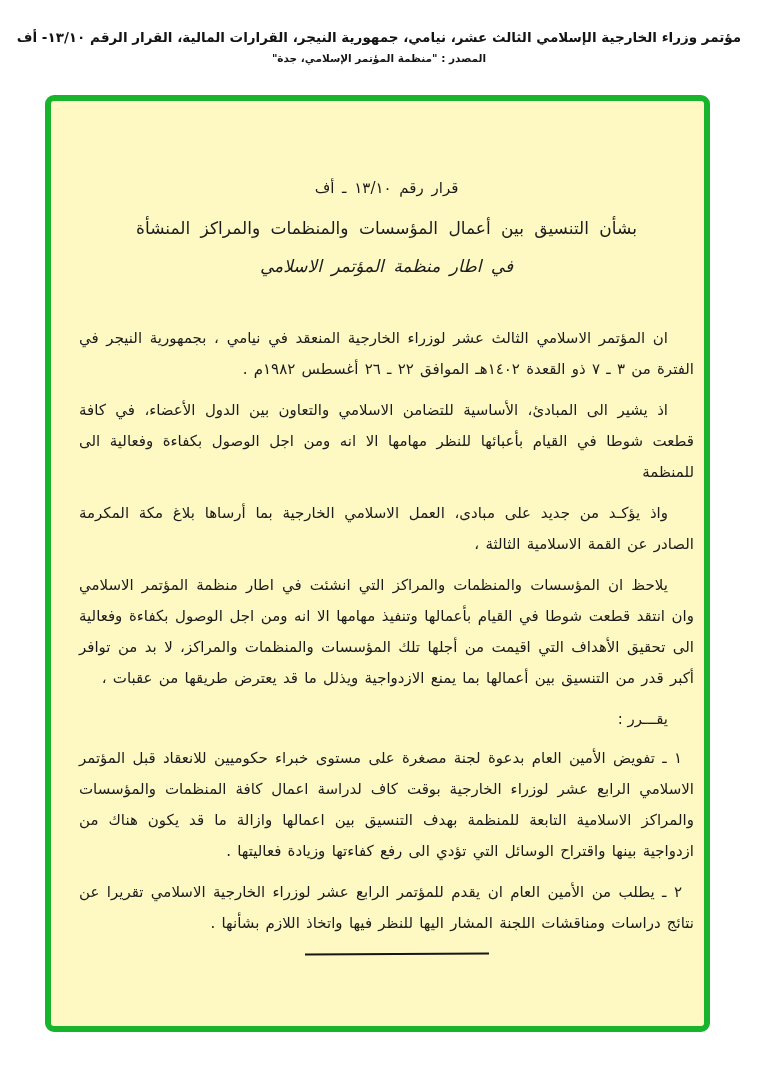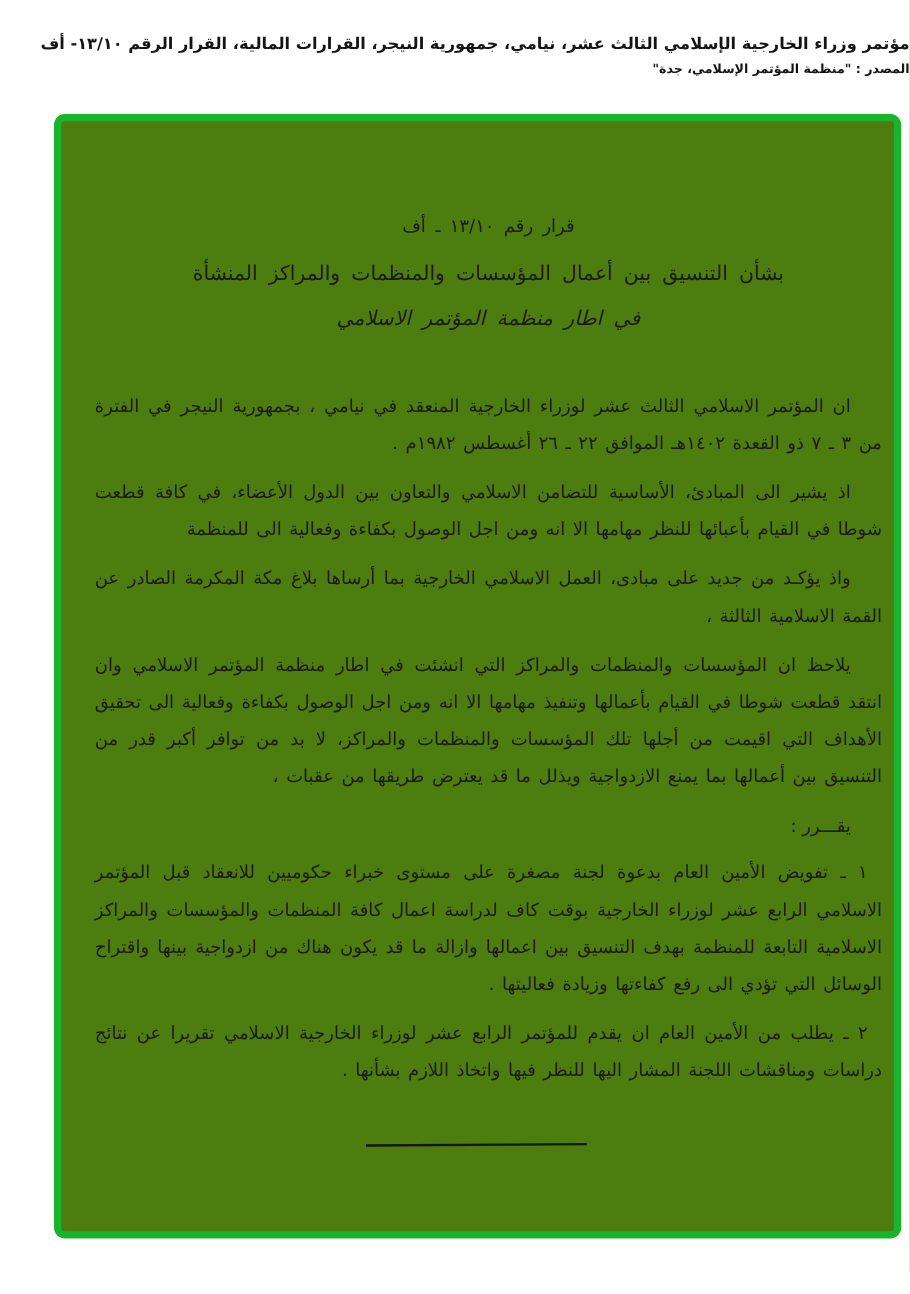--- a/index.html
+++ b/index.html
@@ -12,21 +12,21 @@
     width: 758px;
     height: 1078px;
     font-family: "DejaVu Sans", sans-serif;
     color: #141414;
     overflow: hidden;
   }
 
   
   .header {
     direction: rtl;
-    text-align: right;
+    text-align: center;
     font-weight: bold;
   }
   .header-line1 {
     margin-top: 27px;
     font-size: 13.5px;
     letter-spacing: 0.2px;
     line-height: 20px;
   }
   .header-line2 {
     margin-top: 4px;
@@ -36,23 +36,22 @@
 
   
   .frame {
     position: absolute;
     left: 45px;
     top: 95px;
     width: 653px;
     height: 925px;
     border: 6px solid #a3a3a3;
     border-radius: 9px;
-    background: #4d7c0f;
+    background: #fef9c3;
     box-sizing: content-box;
-    padding-left: 41px;
   }
 
   
   .doc {
     position: absolute;
     inset: 0;
     direction: rtl;
     padding: 76px 10px 0 28px;
     font-size: 15px;
     color: #1b1b1b;
@@ -64,21 +63,20 @@
     line-height: 22px;
     margin: 0 0 16px 0;
     word-spacing: 3px;
   }
   .title-line2 {
     text-align: center;
     font-size: 17px;
     line-height: 26px;
     margin: 0 0 12px 0;
     word-spacing: 5px;
-    font-family: Liberation Serif, serif;
   }
   .title-line3 {
     text-align: center;
     font-size: 17px;
     line-height: 26px;
     margin: 0 0 44px 0;
     word-spacing: 4px;
     font-style: italic;
   }
 

